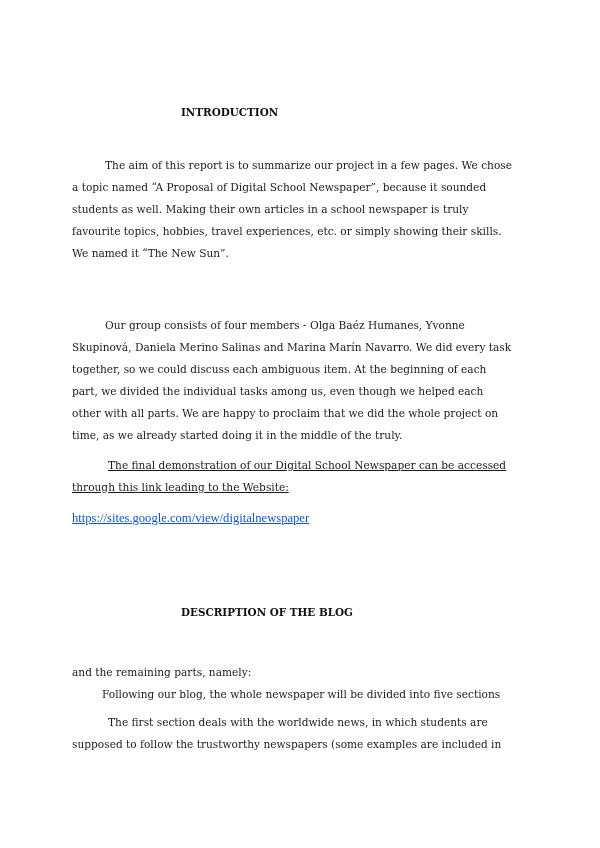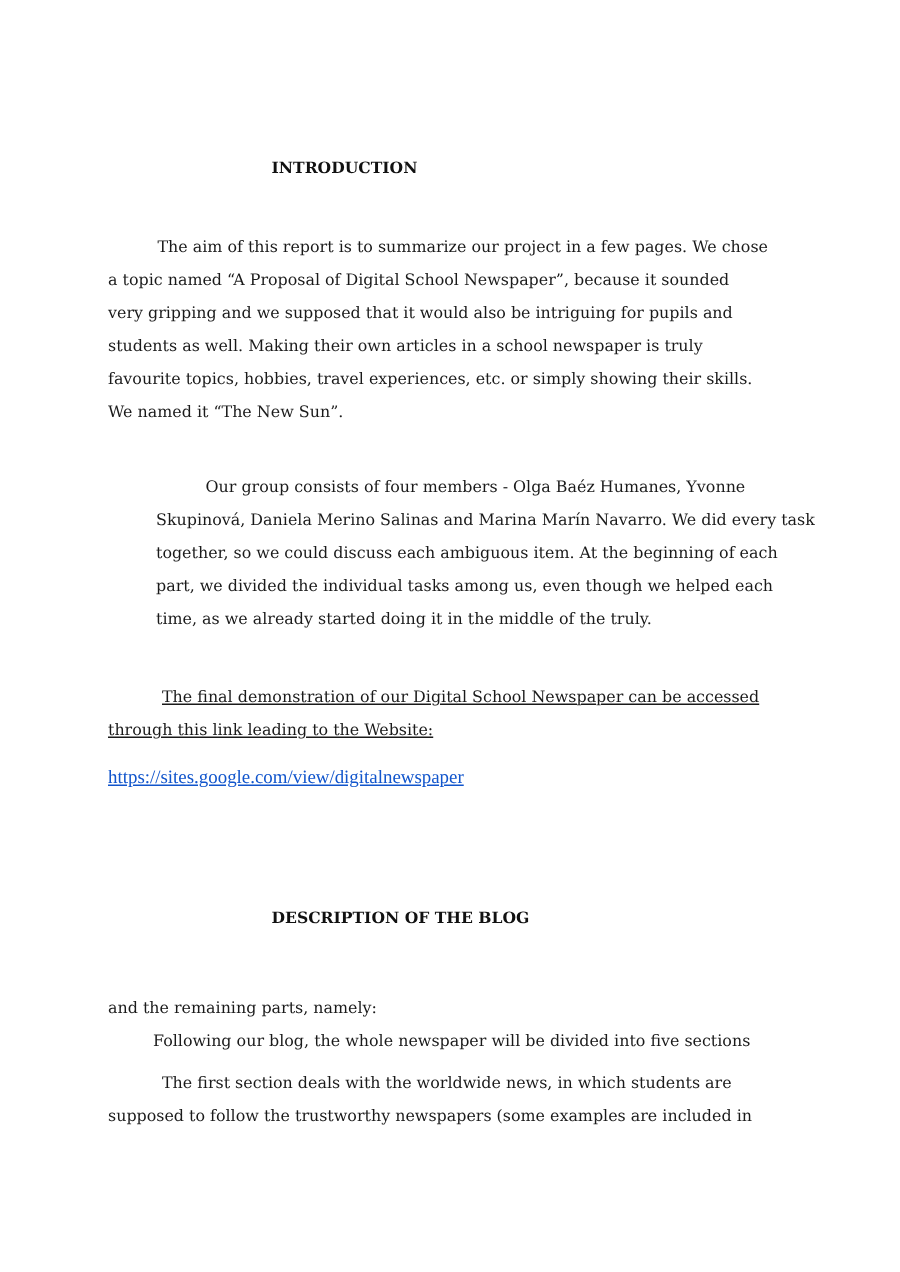--- a/index.html
+++ b/index.html
@@ -72,31 +72,31 @@
 </head>
 <body>
 
 <div class="page">
 
   <div class="heading" style="top:105px;">INTRODUCTION</div>
 
   <div class="para" style="top:154px;">
     <span class="line indent">The aim of this report is to summarize our project in a few pages. We chose</span>
     <span class="line">a topic named “A Proposal of Digital School Newspaper”, because it sounded</span>
-    <span class="line">very gripping and we supposed that it would also be intriguing for pupils and</span>
     <span class="line">students as well. Making their own articles in a school newspaper is truly</span>
     <span class="line">favourite topics, hobbies, travel experiences, etc. or simply showing their skills.</span>
     <span class="line">We named it “The New Sun”.</span>
   </div>
 
-  <div class="para" style="top:314px;margin-left:32px;">
+  <div class="para" style="top:314px;">
     <span class="line indent">Our group consists of four members - Olga Baéz Humanes, Yvonne</span>
     <span class="line">Skupinová, Daniela Merino Salinas and Marina Marín Navarro. We did every task</span>
     <span class="line">together, so we could discuss each ambiguous item. At the beginning of each</span>
     <span class="line">part, we divided the individual tasks among us, even though we helped each</span>
+    <span class="line">other with all parts. We are happy to proclaim that we did the whole project on</span>
     <span class="line">time, as we already started doing it in the middle of the truly.</span>
   </div>
 
   <div class="para" style="top:454px;text-decoration:underline;">
     <span class="line indent2">The final demonstration of our Digital School Newspaper can be accessed</span>
     <span class="line">through this link leading to the Website:</span>
   </div>
 
   <a class="link">https://sites.google.com/view/digitalnewspaper</a>
 

